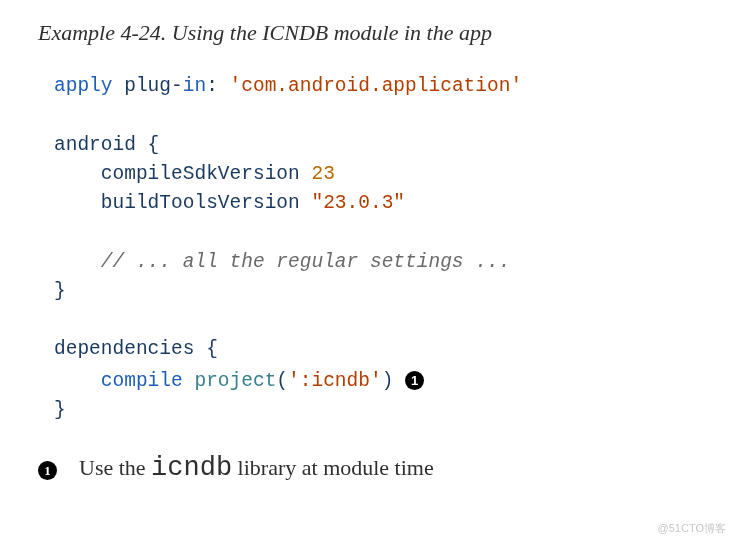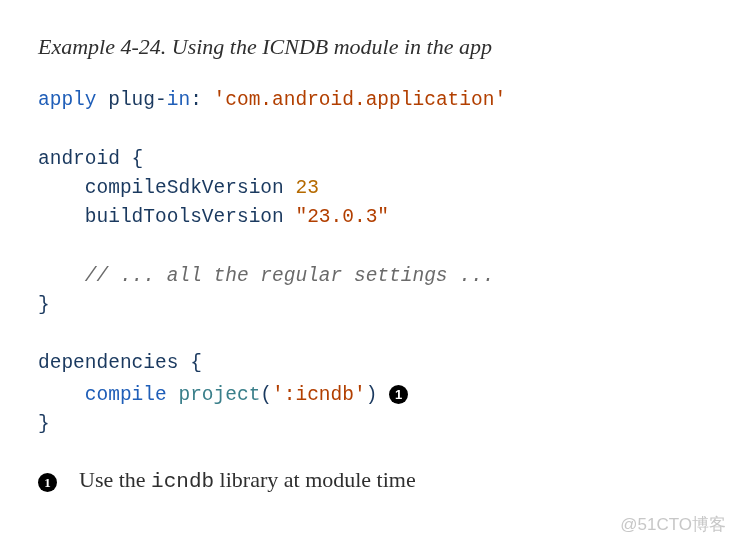--- a/index.html
+++ b/index.html
@@ -6,35 +6,35 @@
     margin: 0;
     padding: 0;
     font-family: "Helvetica Neue", Arial, sans-serif;
     background: #fff;
     width: 742px;
     height: 546px;
     box-sizing: border-box;
     position: relative;
   }
   .page {
-    padding: 34px 38px 20px 38px;
+    padding: 20px 38px 20px 38px;
   }
   .example-title {
     font-family: Georgia, "Times New Roman", serif;
     font-style: italic;
     font-size: 22px;
     color: #2f2f2f;
     margin-bottom: 26px;
   }
   pre.code {
     font-family: "Consolas", "Menlo", "Courier New", monospace;
     font-size: 19.5px;
     line-height: 1.5;
     white-space: pre;
-    margin: 0 0 28px 0;
+    margin: 0 0 28px 16px;
     color: #1a395f;
   }
   .kw  { color: #1f5eb8; } 
   .def { color: #1a395f; } 
   .str { color: #b23f00; } 
   .num { color: #b56a00; } 
   .cmt { color: #6a6a6a; font-style: italic; }
   .fn  { color: #3a7f8a; } 
 
   .callout-inline {
@@ -58,27 +58,27 @@
     display: flex;
     align-items: baseline;
     gap: 22px;
     font-family: Georgia, "Times New Roman", serif;
     font-size: 22px;
     color: #2f2f2f;
   }
   .callout-desc .callout-circle { flex: none; vertical-align: 0; }
   .callout-text code {
     font-family: "Consolas","Menlo","Courier New",monospace;
-    font-size: 21px;
+    font-size: 27px;
   }
   .watermark {
     position: absolute;
     right: 16px;
     bottom: 10px;
-    font-size: 17px;
+    font-size: 11px;
     color: #c7c7c7;
     font-family: "Microsoft YaHei", Arial, sans-serif;
   }
 </style>
 </head>
 <body>
 
 <div class="page">
 
   <div class="example-title">Example 4-24. Using the ICNDB module in the app</div>

